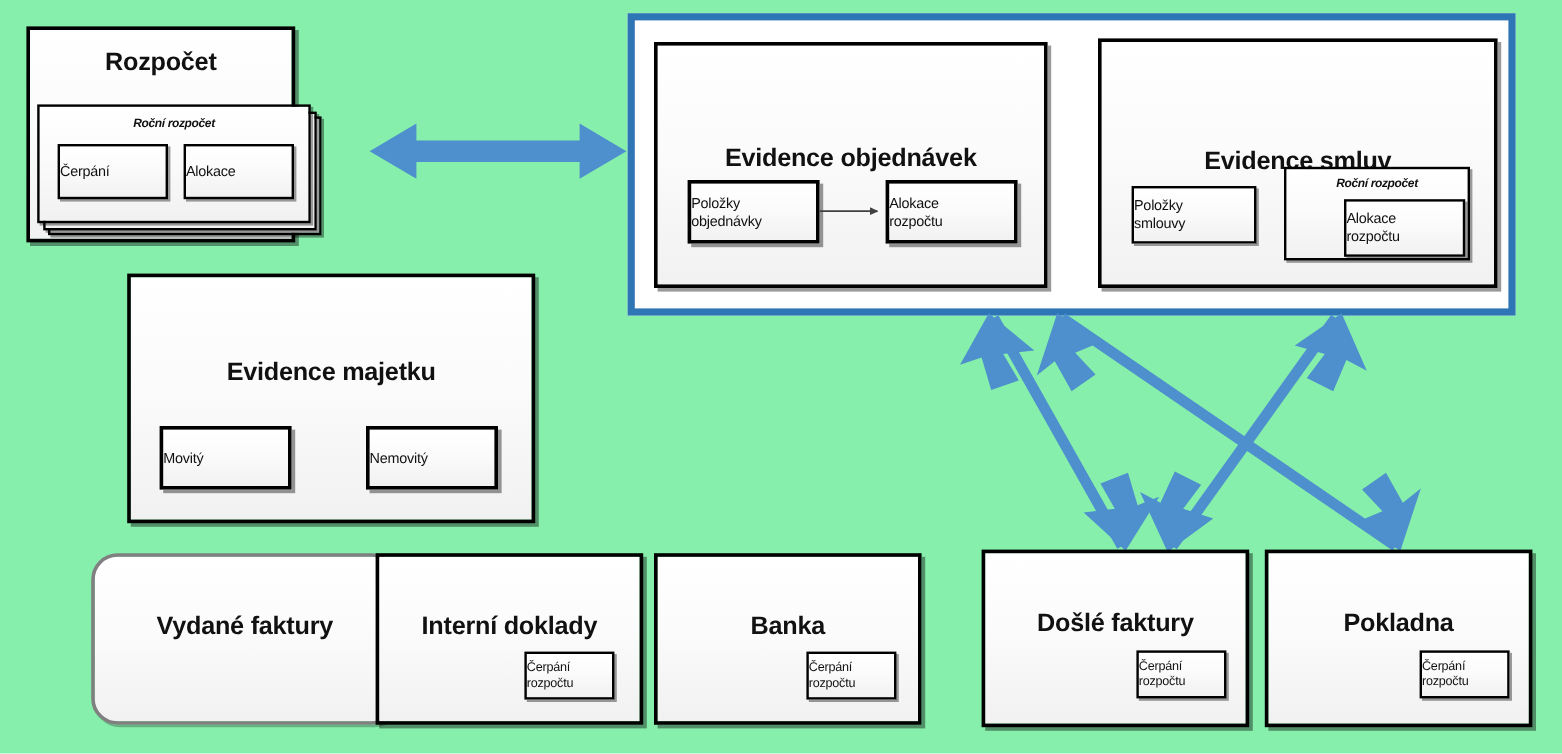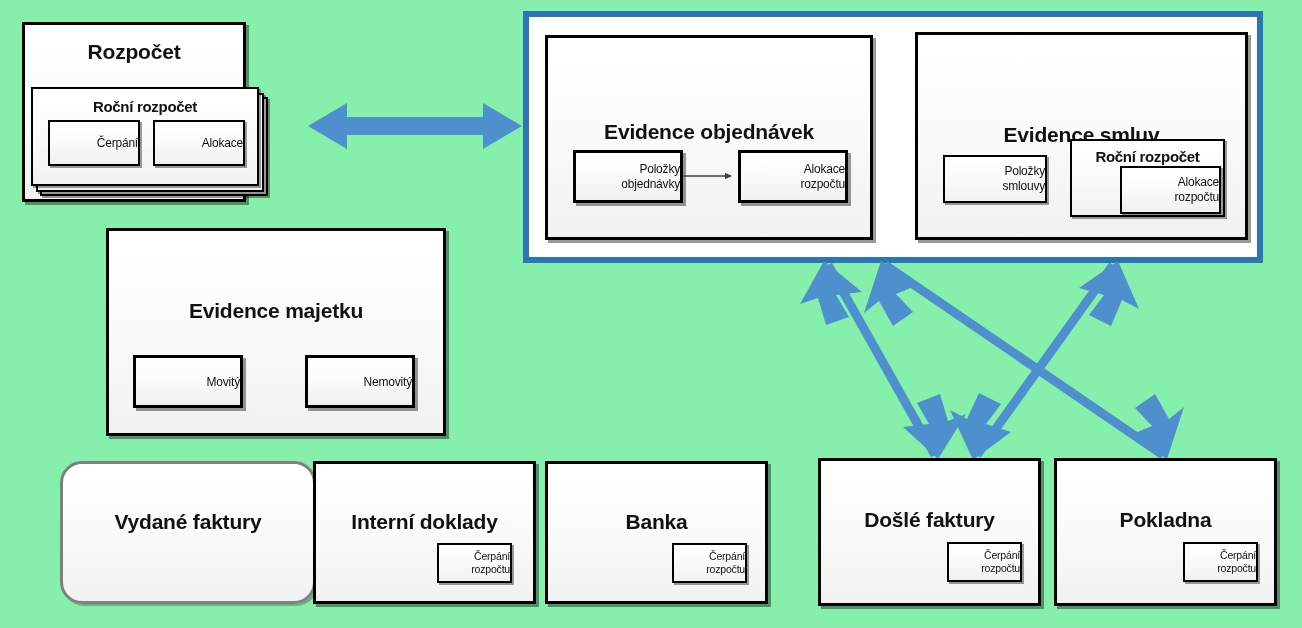--- a/index.html
+++ b/index.html
@@ -45,35 +45,35 @@
     font-size: 21px;
     color: #111111;
     line-height: 1.15;
     letter-spacing: -0.2px;
   }
   .title-sm {
     position: absolute;
     left: 0; right: 0;
     text-align: center;
     font-weight: bold;
-    font-size: 15px;
+    font-size: 10px;
     color: #111111;
     line-height: 1.2;
     letter-spacing: -0.3px;
+    font-style: italic;
   }
   .leaf-label {
     position: absolute;
     left: 0; right: 0; top: 50%;
     transform: translateY(-50%);
-    text-align: right;
+    text-align: left;
     font-size: 12px;
     color: #111111;
     line-height: 1.25;
     letter-spacing: -0.2px;
-    padding-left: 23px;
   }
   .leaf-label.tiny {
     font-size: 10.5px;
     line-height: 1.22;
   }
 
   
   .blue-frame {
     position: absolute;
     box-sizing: border-box;
@@ -163,21 +163,21 @@
       <div class="title-sm" style="top:7px;">Roční rozpočet</div>
       <div class="node thin" style="left:48px; top:25px; width:101px; height:48px;">
         <div class="leaf-label">
           <span>Alokace</span><br>
           <span>rozpočtu</span>
         </div>
       </div>
     </div>
   </div>
 
-  <div class="node gray" style="left:60px; top:461px; width:256px; height:143px; z-index:2;border-radius:22px;">
+  <div class="node gray" style="left:76px; top:461px; width:256px; height:143px; z-index:2;border-radius:22px;">
     <div class="title-lg" style="top:46px;">Vydané faktury</div>
   </div>
 
   <div class="node" style="left:313px; top:461px; width:223px; height:143px; z-index:2;">
     <div class="title-lg" style="top:46px;">Interní doklady</div>
     <div class="node thin" style="left:121px; top:79px; width:75px; height:40px;">
       <div class="leaf-label tiny">
         <span>Čerpání</span><br>
         <span>rozpočtu</span>
       </div>

